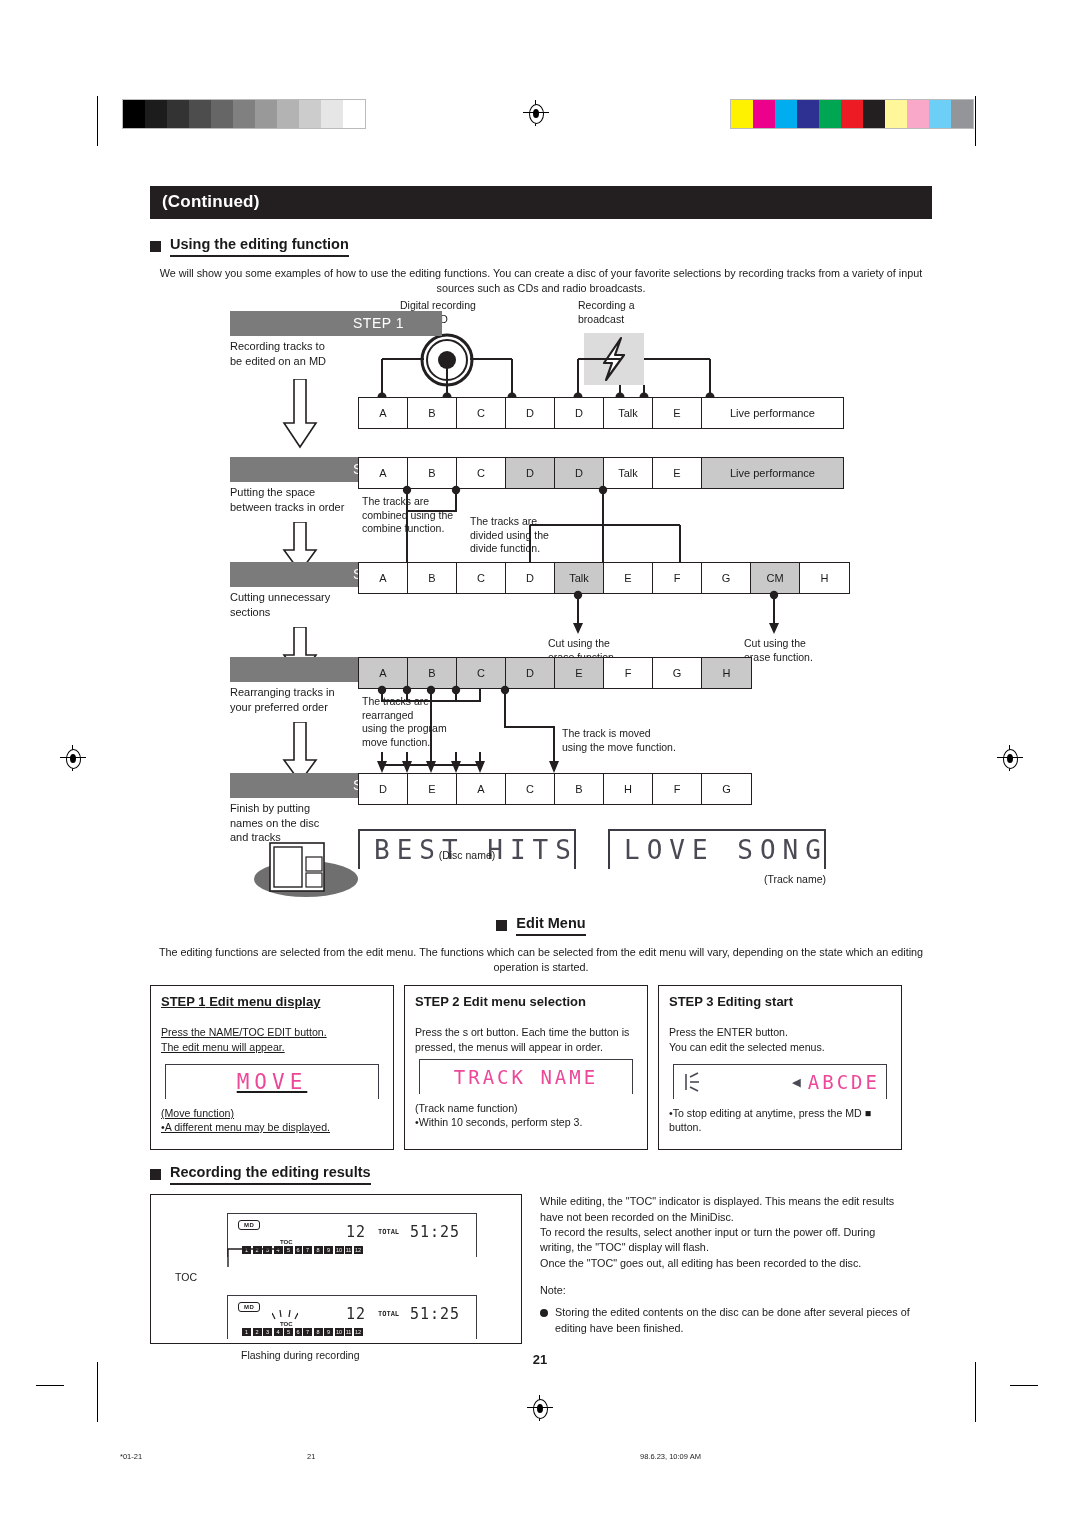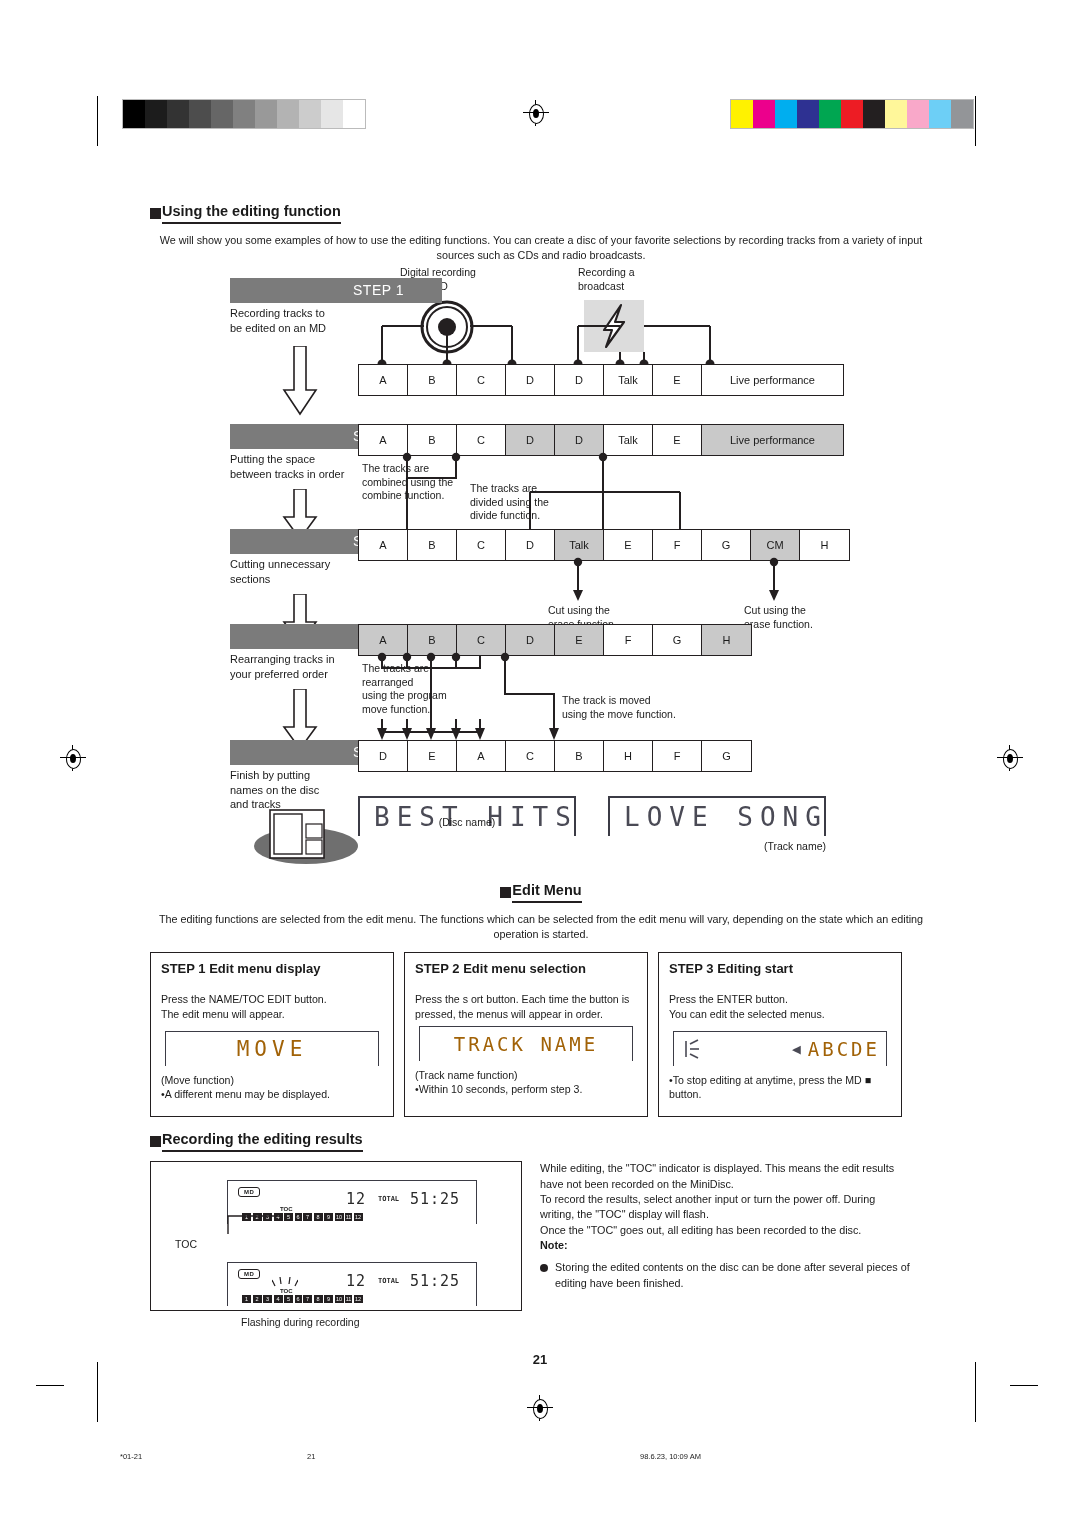--- a/index.html
+++ b/index.html
@@ -14,21 +14,21 @@
   .reg:after{content:"";position:absolute;top:12px;left:0;height:1px;width:26px;background:#000;}
   .reg i{position:absolute;left:6px;top:4px;width:13px;height:18px;border:1.5px solid #000;border-radius:50%;background:#fff;}
   .reg i:before{content:"";position:absolute;left:3px;top:4px;width:6px;height:9px;background:#000;border-radius:50%;}
   .barstrip{position:absolute;display:flex;border:1px solid #bbb;}
   .barstrip div{width:22px;height:28px;}
 
   
   .content{position:absolute;left:150px;top:186px;width:782px;}
   .titlebar{background:#231f20;color:#fff;font-size:17px;font-weight:bold;padding:6px 12px 7px;letter-spacing:.2px;}
 
-  .sec-head{display:flex;align-items:center;gap:1px;margin-top:17px;}
+  .sec-head{display:flex;align-items:center;gap:9px;margin-top:17px;}
   .sec-head .sq{width:11px;height:11px;background:#231f20;display:block;}
   .sec-head .txt{font-size:14.5px;font-weight:bold;border-bottom:2px solid #231f20;padding-bottom:3px;}
 
   .body-txt{font-size:10.8px;line-height:1.42;margin-top:9px;text-align:center;}
 
   
   .diagram{position:relative;height:612px;margin-top:0;}
   .stepbox{position:absolute;background:#7b7b7b;color:#fff;font-size:14px;text-align:right;
            padding:4px 38px 5px 0;box-sizing:border-box;width:212px;left:80px;letter-spacing:.5px;}
   .stepdesc{position:absolute;left:80px;width:200px;font-size:11px;line-height:1.35;}
@@ -51,21 +51,21 @@
 
   
   .cards{display:flex;gap:10px;margin-top:10px;}
   .card{border:1.6px solid #231f20;box-sizing:border-box;padding:8px 10px 10px;position:relative;}
   .card .ch{font-size:13px;font-weight:bold;}
   .card .ch em{font-style:normal;font-weight:bold;}
   .card .cp{font-size:10.6px;line-height:1.38;margin-top:16px;}
   .card .cf{font-size:10.6px;line-height:1.38;margin-top:6px;}
   .minilcd{border-top:1.6px solid #3b3b45;border-left:1.6px solid #3b3b45;border-right:1.6px solid #3b3b45;
            height:34px;margin:9px 4px 7px;display:flex;align-items:center;justify-content:center;position:relative;}
-  .minilcd span{font-family:"DejaVu Sans Mono",monospace;font-size:21px;letter-spacing:5px;color:#a16207;}
+  .minilcd span{font-family:"DejaVu Sans Mono",monospace;font-size:21px;letter-spacing:5px;color:#ec4899;}
 
   
   .resbox{border:1.5px solid #231f20;box-sizing:border-box;padding:10px;position:relative;}
   .panel{border-top:1.4px solid #3b3b45;border-left:1.4px solid #3b3b45;border-right:1.4px solid #3b3b45;
          position:relative;height:44px;box-sizing:border-box;}
   .mdtag{position:absolute;left:22px;top:6px;border:1.2px solid #231f20;border-radius:3px;
          font-size:6px;font-weight:bold;padding:1px 5px;letter-spacing:.5px;}
   .seg{position:absolute;font-family:"DejaVu Sans Mono",monospace;color:#2a2a2a;}
   .tnums{position:absolute;left:14px;bottom:3px;display:flex;gap:1.5px;}
   .tnums b{background:#231f20;color:#fff;font-size:5.5px;font-weight:normal;width:9px;height:8px;
@@ -127,20 +127,21 @@
       <div style="background:#ed1c24"></div>
     <div style="background:#231f20"></div>
       <div style="background:#fff79a"></div>
       <div style="background:#f9a8c9"></div>
     <div style="background:#6dcff6"></div>
       <div style="background:#939598"></div>
   </div>
 
   <div class="content">
 
+    <div class="titlebar">(Continued)</div>
 
     <div class="sec-head">
       <span class="sq"></span>
       <span class="txt">Using the editing function</span>
     </div>
     <div class="body-txt">We will show you some examples of how to use the editing functions. You can create a disc of your favorite selections by recording tracks from a variety of input sources such as CDs and radio broadcasts.</div>
 
     <div class="diagram">
 
       <div class="note" style="left:250px;top:2px;width:130px;white-space:pre-line;">Digital recording
@@ -389,21 +390,21 @@
     </div>
 
     <div class="sec-head" style="margin-top:6px;justify-content:center;">
       <span class="sq"></span>
       <span class="txt">Edit Menu</span>
     </div>
     <div class="body-txt">The editing functions are selected from the edit menu.  The functions which can be selected from the edit menu will vary, depending on the state which an editing operation is started.</div>
 
     <div class="cards">
 
-      <div class="card" style="width:244px;height:165px;">
+      <div class="card" style="width:244px;height:165px;text-decoration:underline;">
         <div class="ch">
           <em>STEP 1</em><span> Edit menu display</span>
         </div>
         <div class="cp" style="white-space:pre-line;">Press the NAME/TOC EDIT button.
 The edit menu will appear.</div>
         <div class="minilcd">
           <span>MOVE</span>
         </div>
         <div class="cf" style="white-space:pre-line;">(Move function)
 •A different menu may be displayed.</div>
@@ -508,21 +509,21 @@
               <b>12</b>
             </div>
         </div>
         <div style="font-size:10.5px;margin:10px 0 0 80px;">Flashing during recording</div>
       </div>
 
       <div style="width:372px;">
         <div class="rtext">While editing, the "TOC" indicator is displayed.  This means the edit results have not been recorded on the MiniDisc.</div>
         <div class="rtext">To record the results, select another input or turn the power off.  During writing, the "TOC" display will flash.</div>
         <div class="rtext">Once the "TOC" goes out, all editing has been recorded to the disc.</div>
-        <div class="rtext" style="font-weight:bold;">Note:</div>
+        <div class="rtext" style="font-weight:normal;margin-top:12px;">Note:</div>
         <div class="bullet">
           <span class="dot"></span>
           <span class="rtext">Storing the edited contents on the disc can be done after several pieces of editing have been finished.</span>
         </div>
       </div>
     </div>
 
   </div>
 
   <div class="pageno" style="top:1352px;">21</div>

